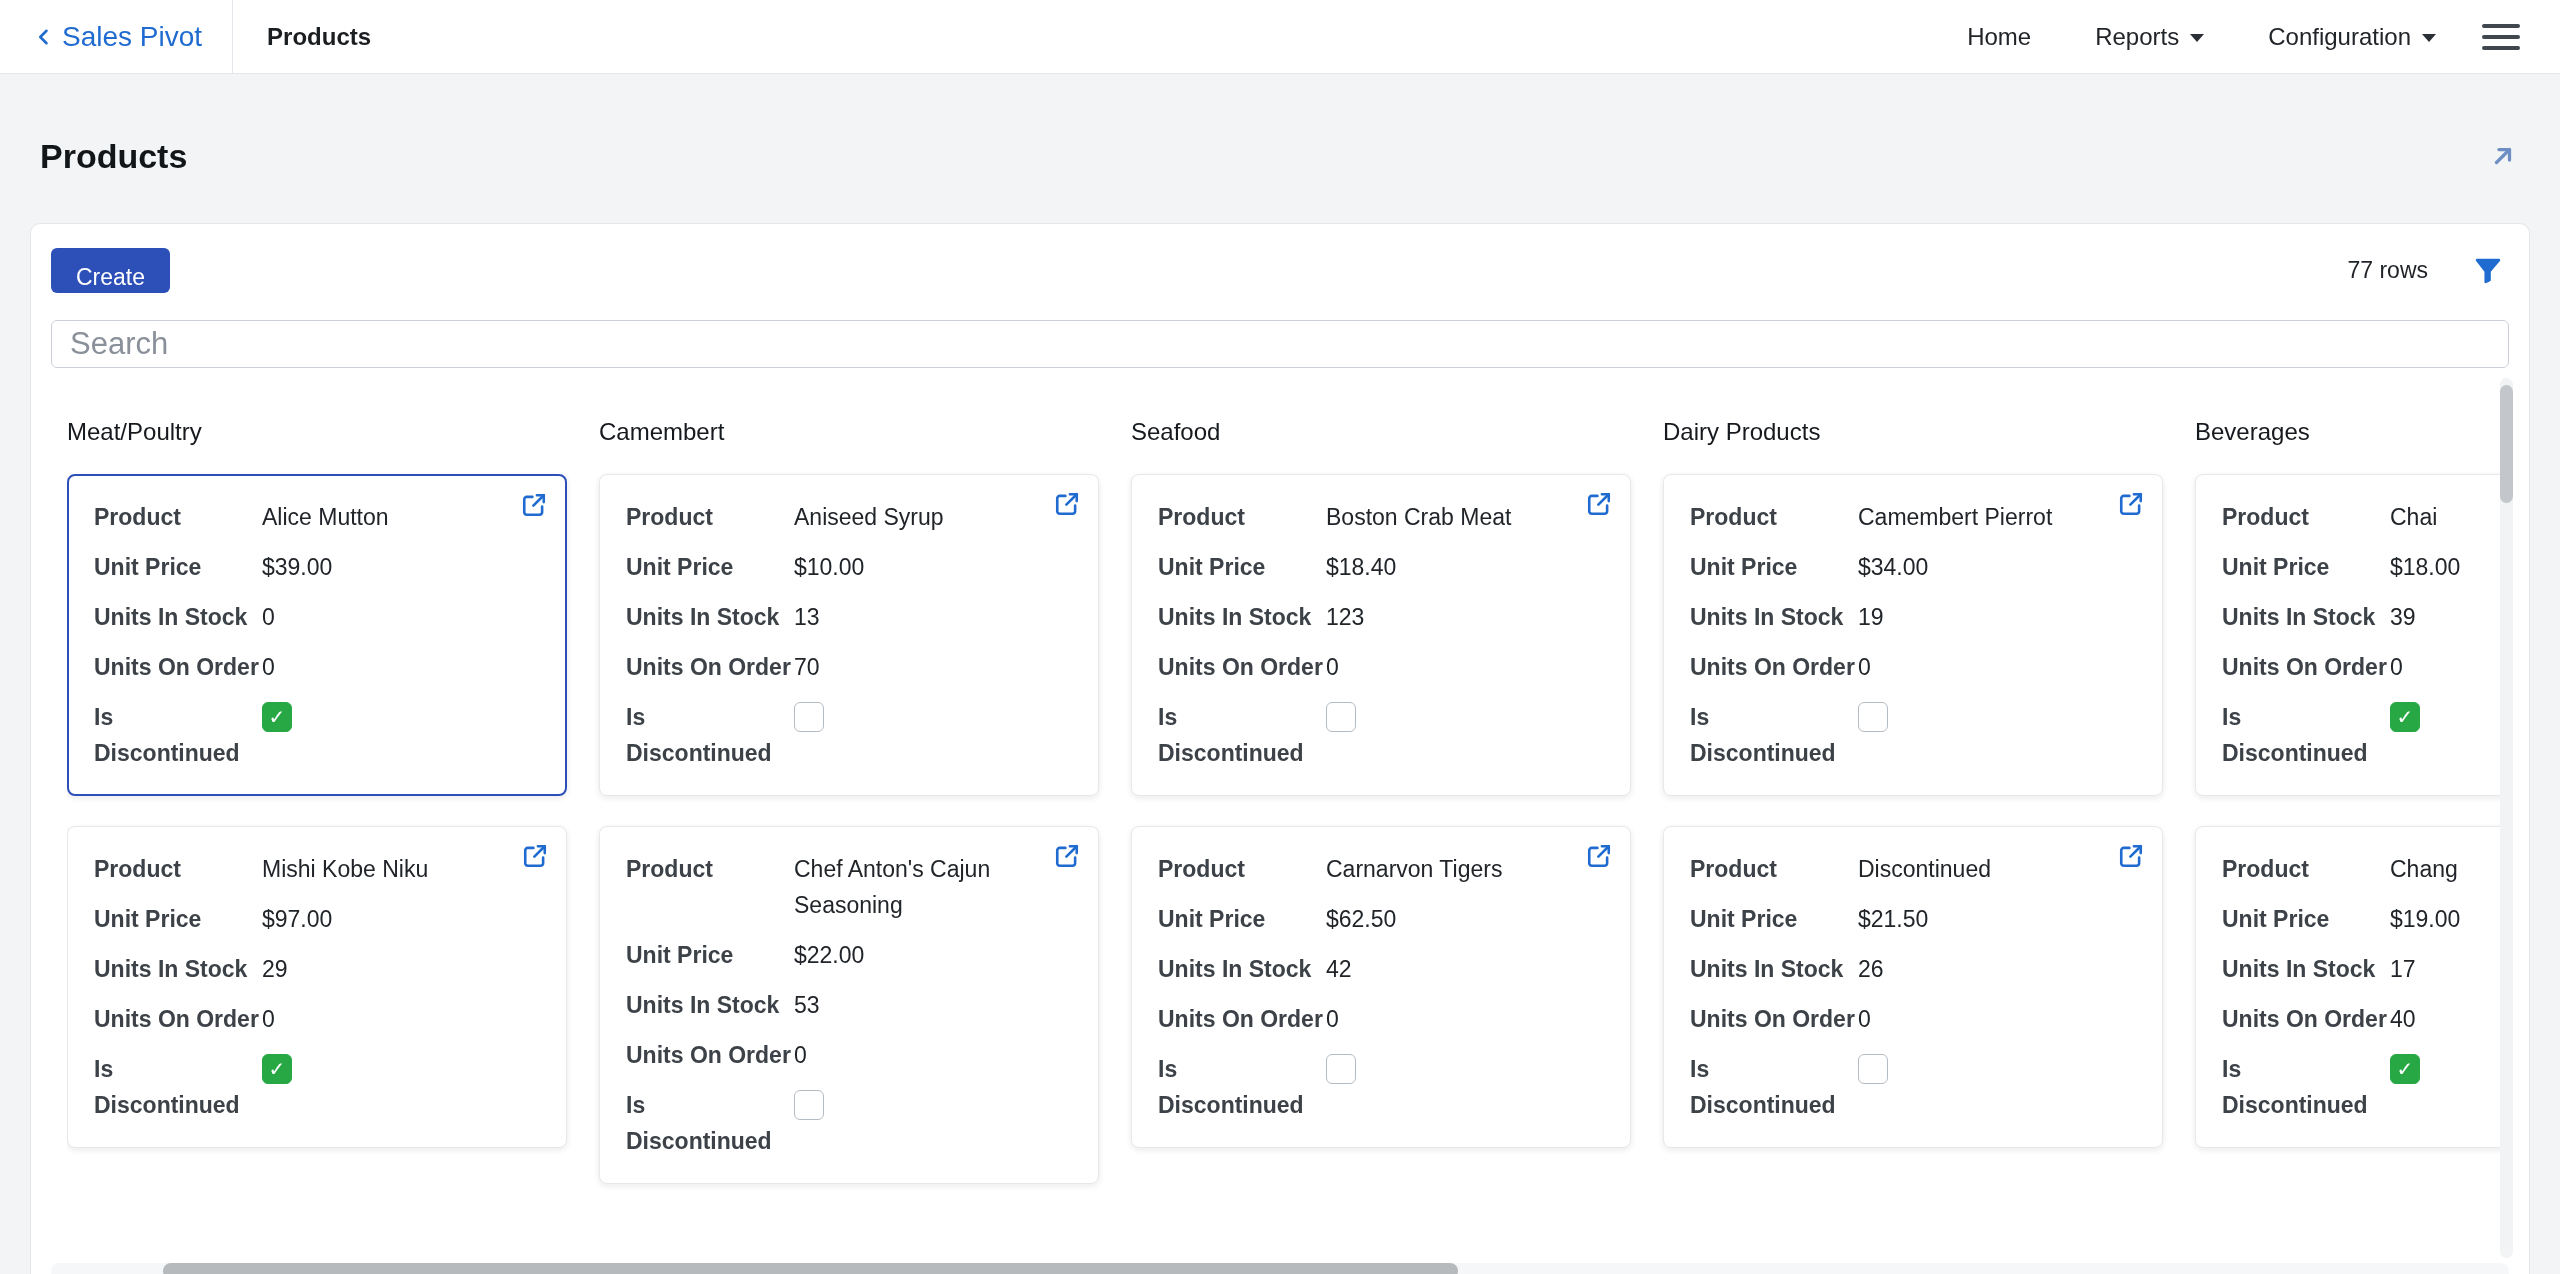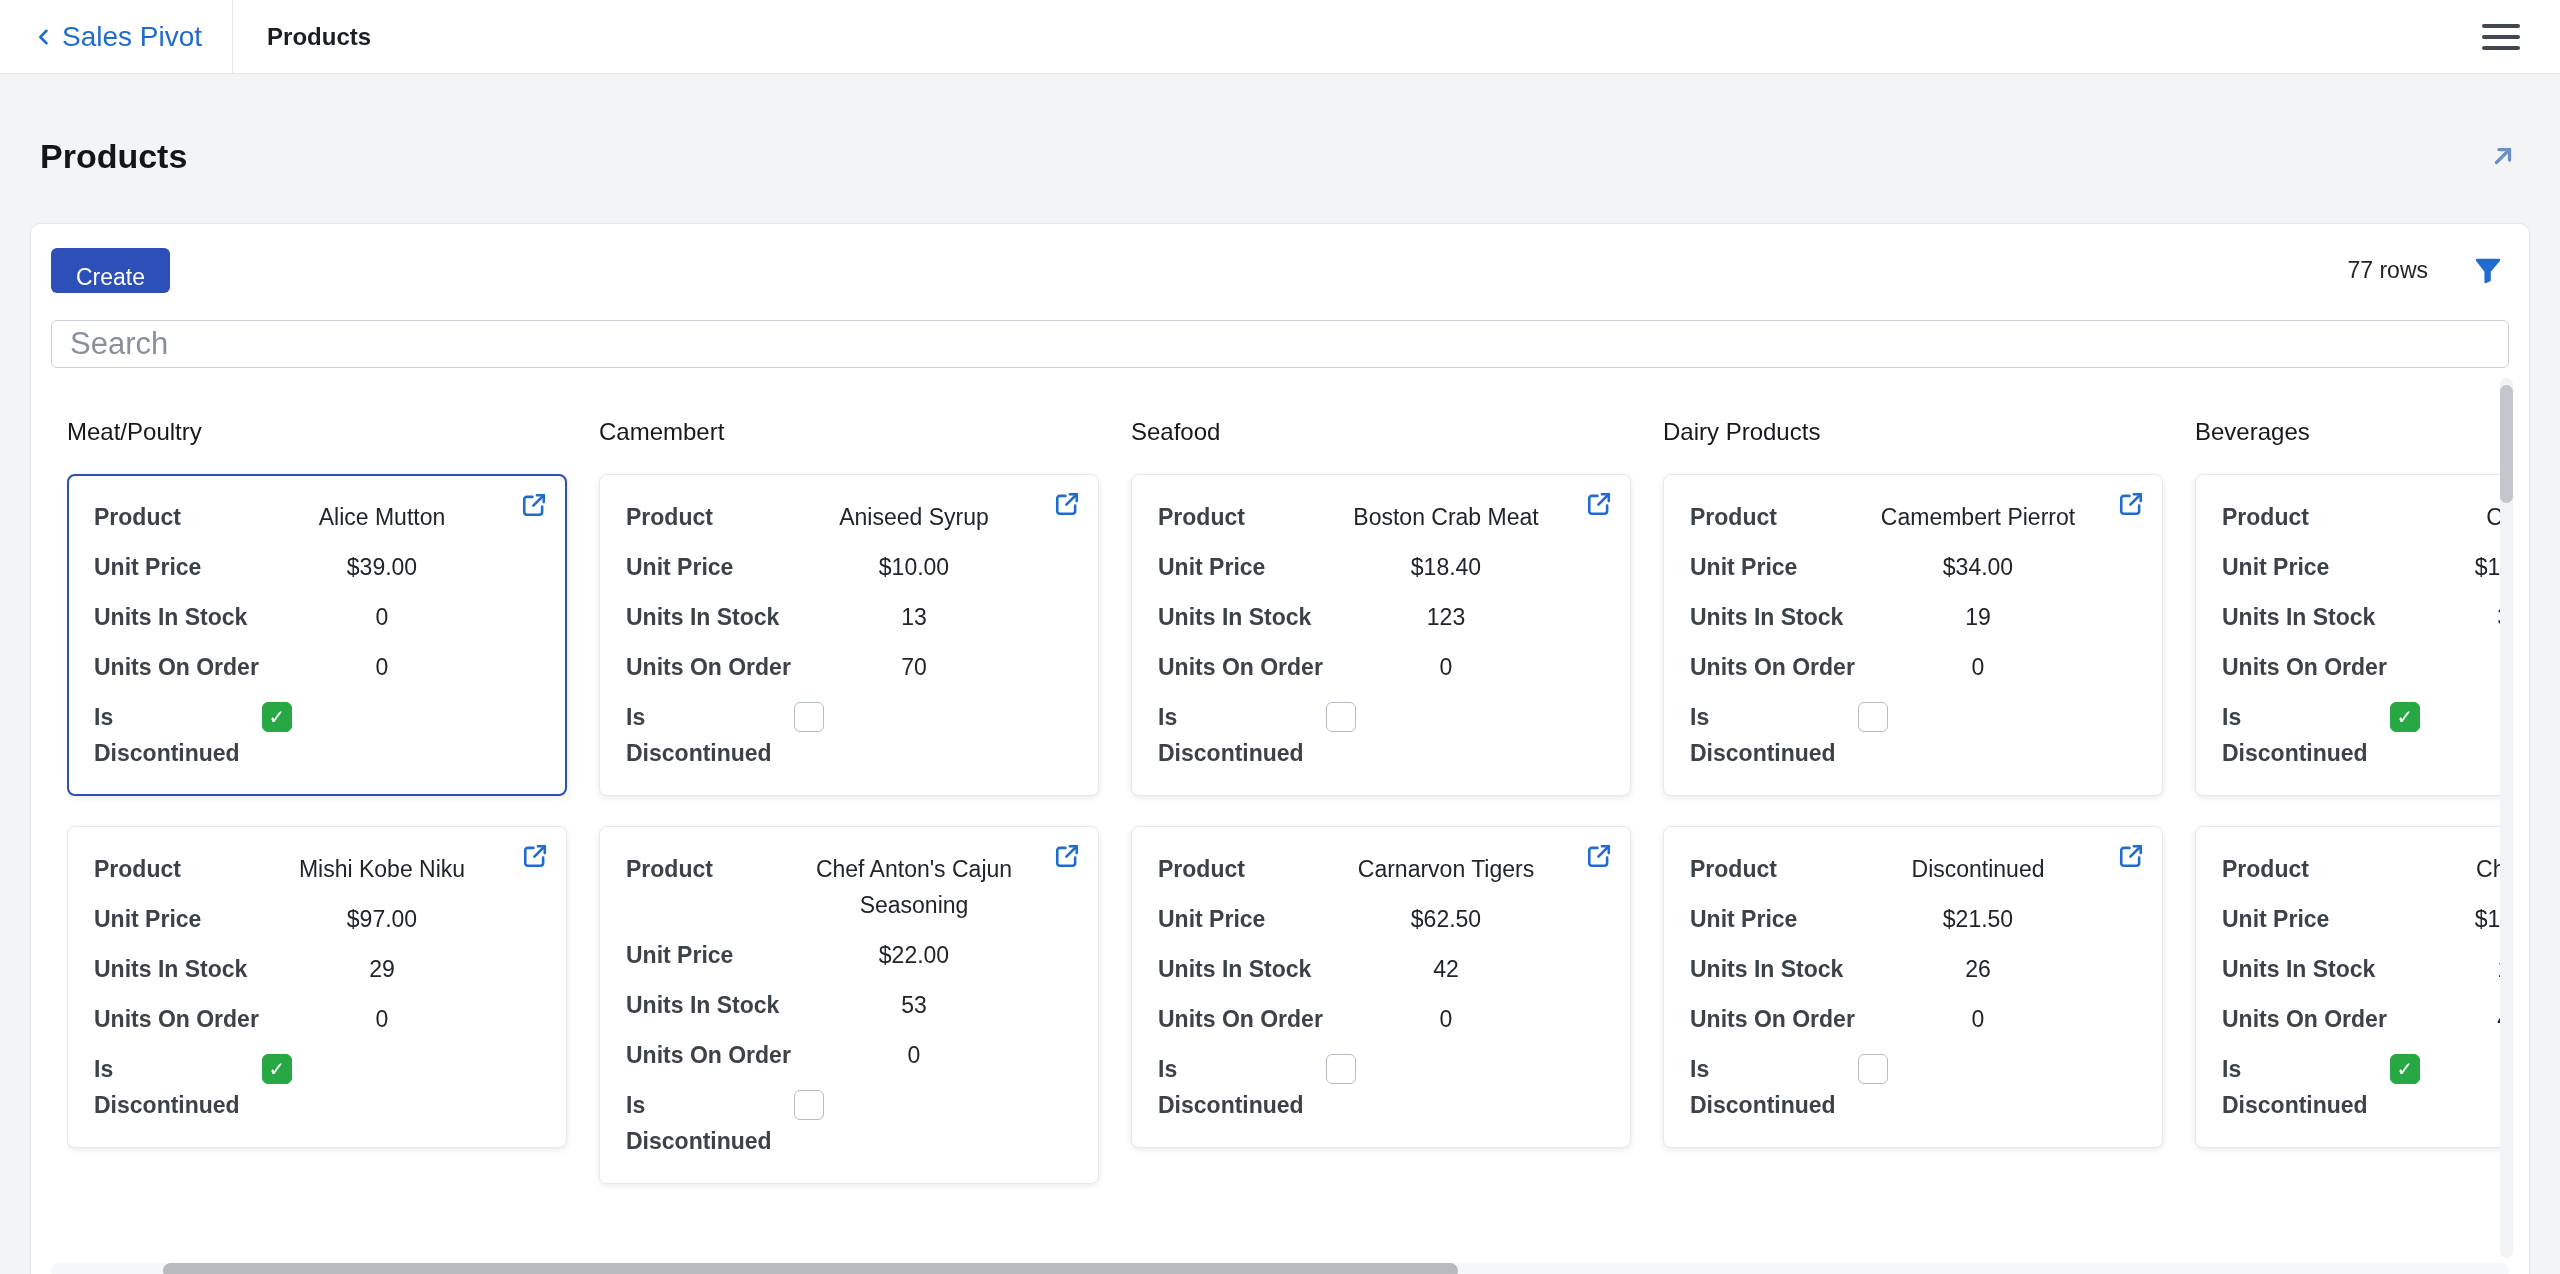--- a/index.html
+++ b/index.html
@@ -65,21 +65,21 @@
   .card{
     position:relative;background:#fff;border:1px solid #e6e8eb;border-radius:8px;
     box-shadow:0 2px 6px rgba(20,25,45,.09);padding:24px 26px;margin-bottom:30px;cursor:pointer;
   }
   .card.selected{border:2px solid var(--selected-border);padding:23px 25px;}
   .ext-icon{position:absolute;top:16px;right:18px;width:26px;height:26px;color:var(--link);cursor:pointer;}
   .ext-icon svg{width:26px;height:26px;}
   .frow{display:flex;align-items:flex-start;margin-bottom:14px;}
   .frow:last-child{margin-bottom:0;}
   .flabel{width:168px;flex:none;font-weight:700;color:#3c4248;font-size:23px;line-height:36px;}
-  .fvalue{width:240px;text-align:center;font-size:23px;color:#212529;line-height:36px;}
+  .fvalue{width:240px;font-size:23px;color:#212529;line-height:36px;}
   .fvalue.checkbox-cell{display:flex;justify-content:flex-start;text-align:left;padding-top:3px;}
   .checkbox{
     width:30px;height:30px;border-radius:6px;border:1px solid #b6bcc3;background:#fff;
     display:flex;align-items:center;justify-content:center;cursor:pointer;
   }
   .checkbox.checked{background:var(--green);border-color:var(--green);color:#fff;font-size:20px;font-weight:700;}
   .checkbox.checked::after{content:"\2713";}
   
   .vscroll{position:absolute;right:16px;top:154px;width:13px;height:880px;background:#f2f3f4;border-radius:7px;}
   .vscroll-thumb{position:absolute;top:7px;left:0;width:13px;height:118px;background:#c3c7cb;border-radius:7px;cursor:pointer;}
@@ -92,20 +92,33 @@
 <header class="topnav">
   <a class="back-link">
     <svg viewBox="0 0 16 16" fill="none" stroke-width="2" stroke-linecap="round" stroke-linejoin="round">
         <path d="M10 3L5 8l5 5"></path>
       </svg>
     <span>Sales Pivot</span>
   </a>
   <div class="nav-divider"></div>
   <div class="nav-current">Products</div>
   <div class="nav-spacer"></div>
+  <nav class="nav-links">
+    <div class="nav-item">
+      <span>Home</span>
+    </div>
+    <div class="nav-item">
+      <span>Reports</span>
+      <span class="caret"></span>
+    </div>
+    <div class="nav-item">
+      <span>Configuration</span>
+      <span class="caret"></span>
+    </div>
+  </nav>
   <div class="burger">
     <span></span>
       <span></span>
       <span></span>
   </div>
 </header>
 
 <div class="main">
 
   <div class="title-row">

